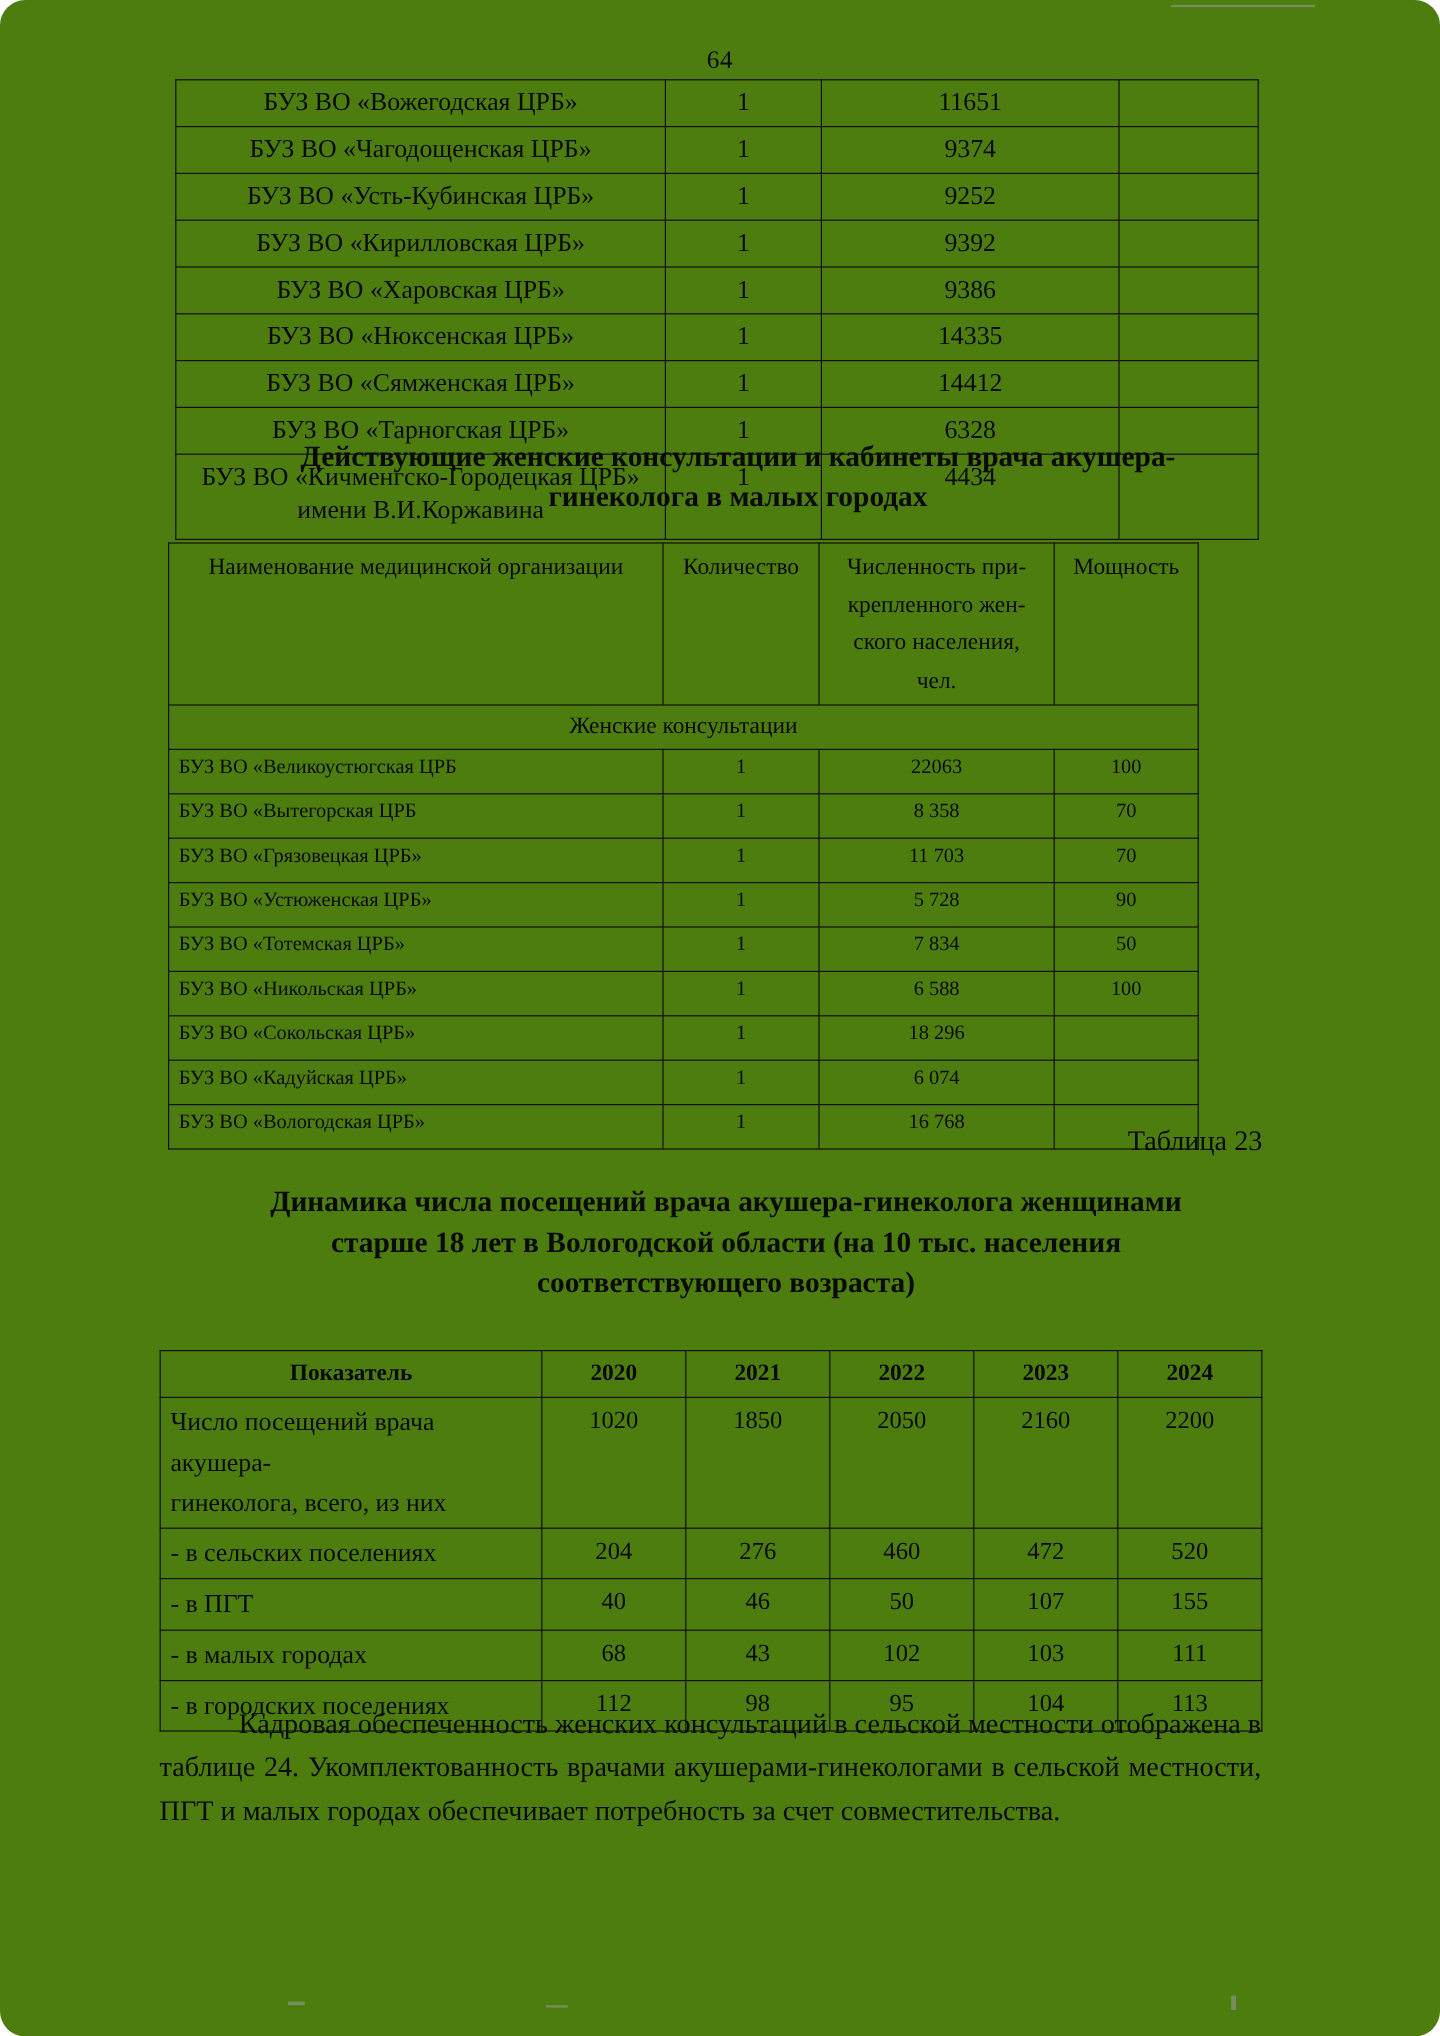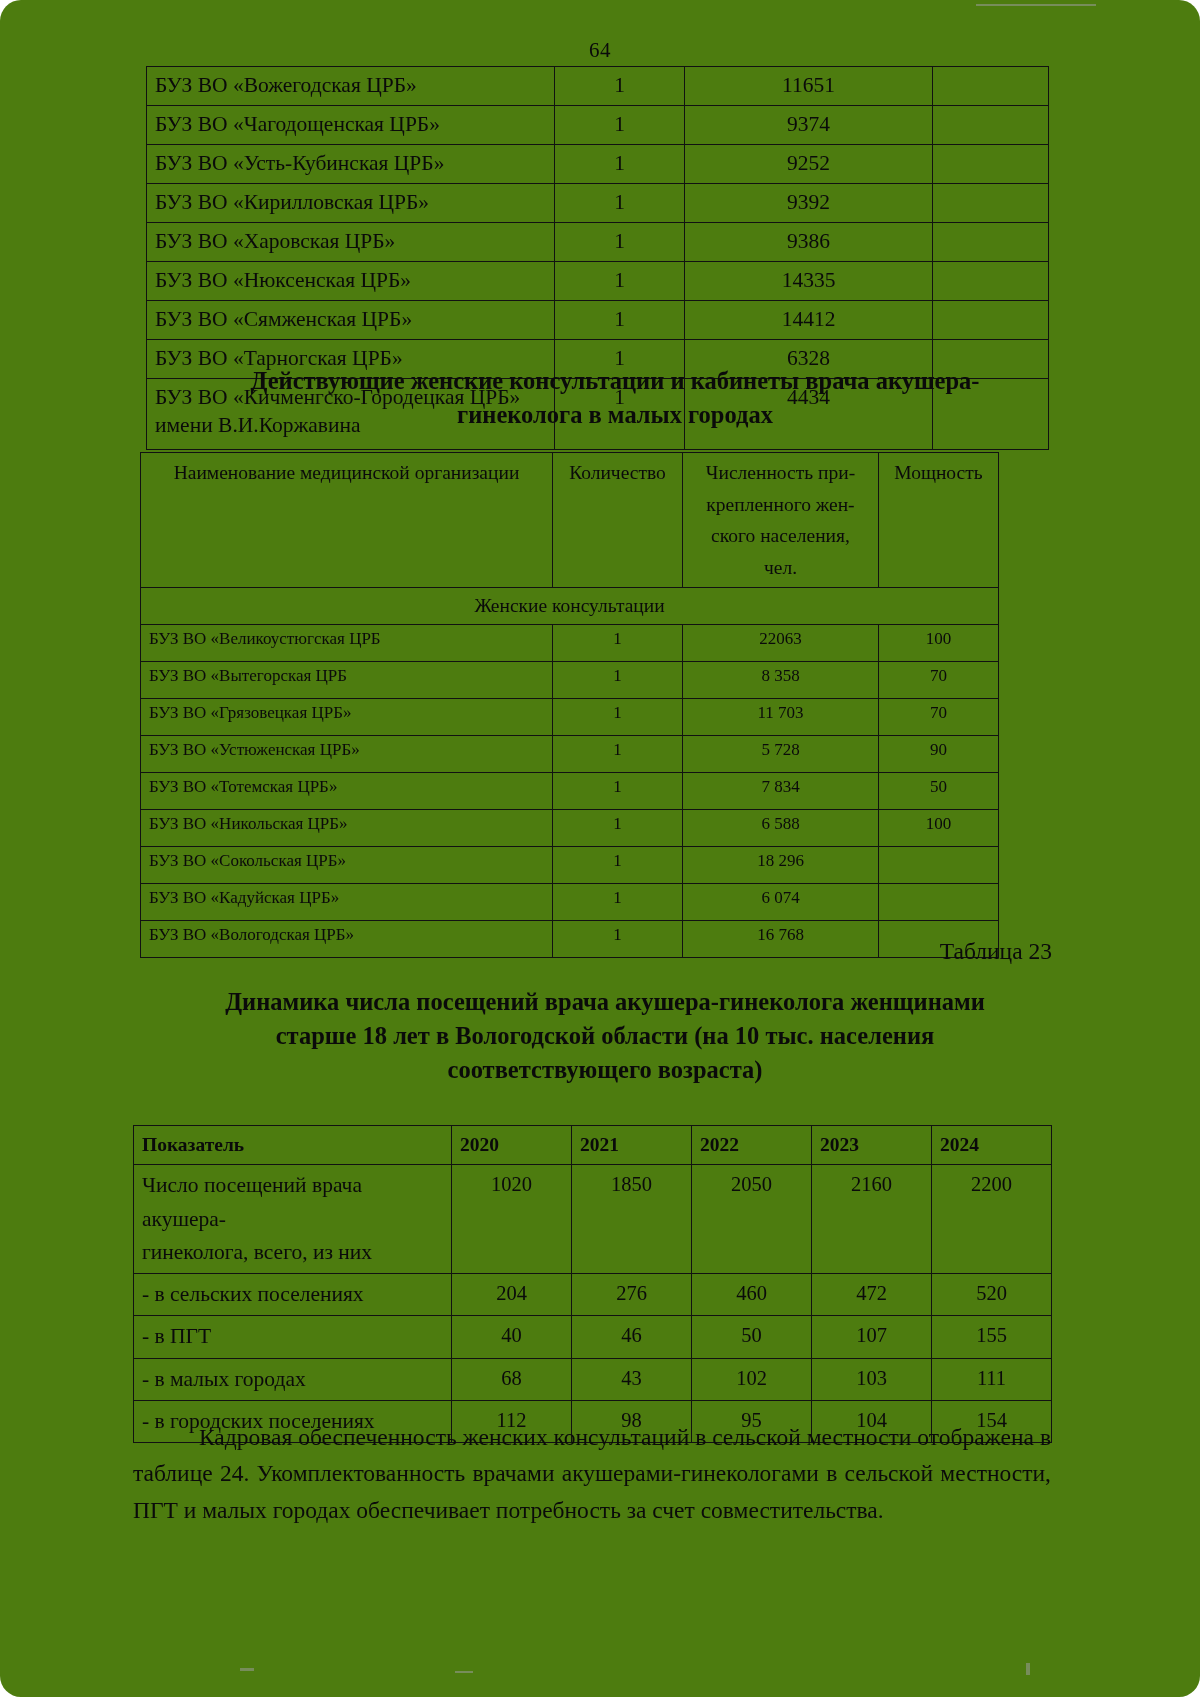--- a/index.html
+++ b/index.html
@@ -52,21 +52,21 @@
   .c-left { text-align: left; }
 
   
   .t1-wrap {
     position: absolute;
     left: 146px;
     top: 66px;
     width: 902px;
   }
   .t1 { width: 902px; }
-  .t1 td { height: 30px; padding-top: 3px; padding-bottom: 3px; }
+  .t1 td { height: 30px; padding-top: 3px; padding-bottom: 3px; text-align: center; }
 
   
   .heading {
     font-weight: bold;
     text-align: center;
     font-size: 24.5px;
     line-height: 1.38;
   }
   .h1-wrap {
     position: absolute;
@@ -120,20 +120,21 @@
   
   .t3-wrap {
     position: absolute;
     left: 133px;
     top: 1125px;
     width: 918px;
   }
   .t3 { width: 918px; font-size: 19px; }
   .t3 td { padding: 5px 9px; line-height: 1.55; }
   .t3 .hdr td {
+    text-align: center;
     font-weight: bold;
     font-size: 19.5px;
     height: 26px;
   }
   .t3 .hdr td.metric { font-weight: bold; }
   .t3 .num { text-align: center; font-size: 20.5px; }
 
   
   .para {
     position: absolute;
@@ -377,21 +378,21 @@
           <td class="num">102</td>
           <td class="num">103</td>
           <td class="num">111</td>
         </tr>
         <tr>
           <td>- в городских поселениях</td>
           <td class="num">112</td>
           <td class="num">98</td>
           <td class="num">95</td>
           <td class="num">104</td>
-          <td class="num">154</td>
+          <td class="num">113</td>
         </tr>
       </tbody>
     </table>
   </div>
 
   <p class="para">Кадровая обеспеченность женских консультаций в сельской местности отображена в таблице 24. Укомплектованность врачами акушерами-гинекологами в сельской местности, ПГТ и малых городах обеспечивает потребность за счет совместительства.</p>
 
 </div>
 
 </body></html>

